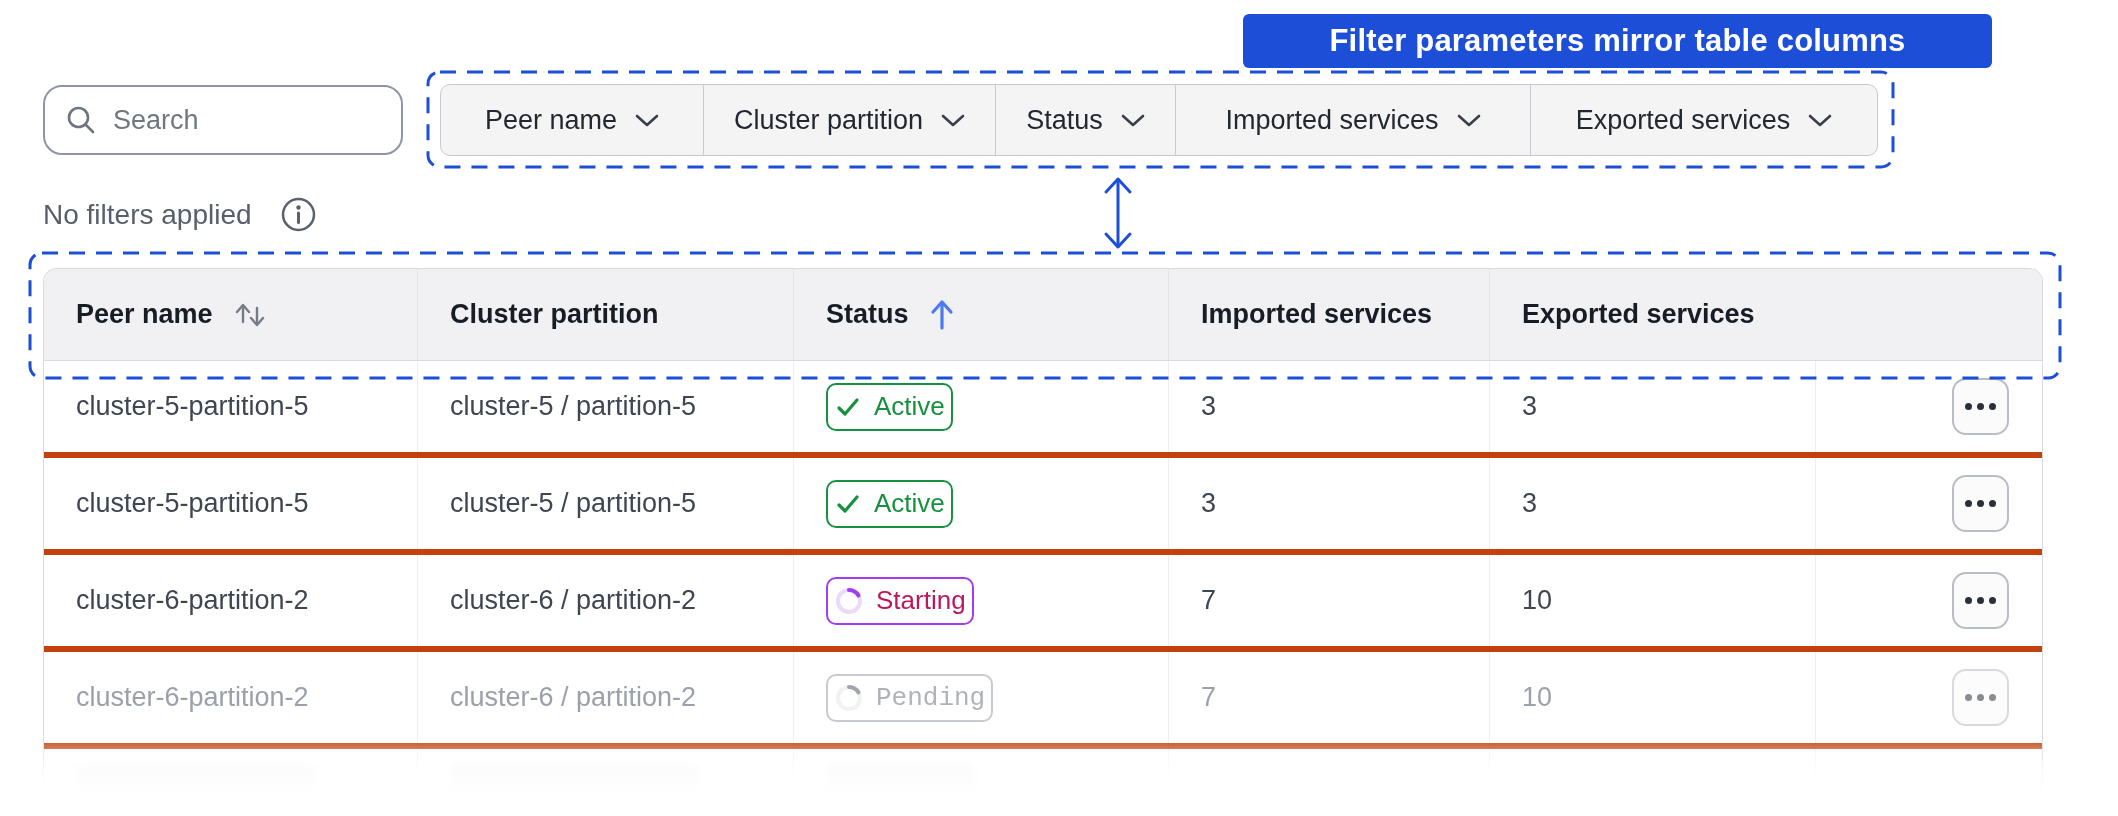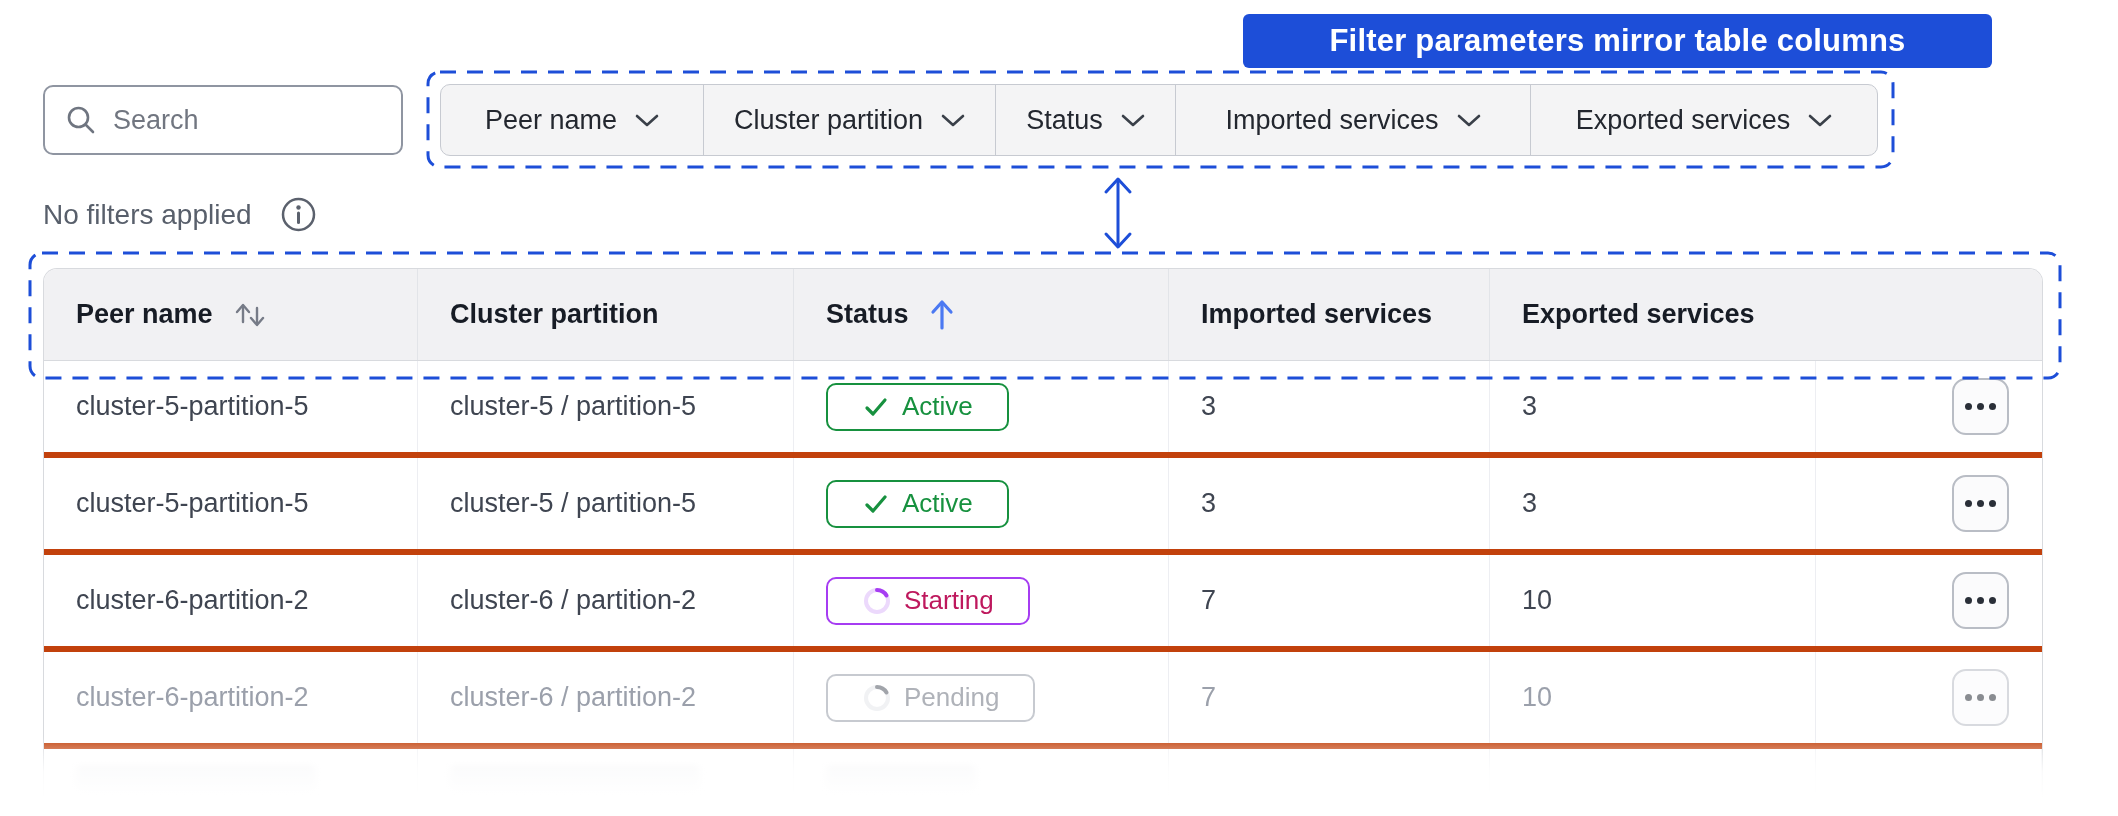--- a/index.html
+++ b/index.html
@@ -6,21 +6,21 @@
   html,body { width:2118px; height:816px; background:#ffffff; overflow:hidden;
               font-family:"Liberation Sans", sans-serif; position:relative; }
 
   
   .banner { position:absolute; left:1243px; top:14px; width:749px; height:54px;
             background:#1d4ed8; border-radius:6px; color:#fff; font-size:31px; font-weight:700;
             display:flex; align-items:center; justify-content:center; z-index:6; letter-spacing:.2px; }
 
   
   .search-box { position:absolute; left:43px; top:85px; width:360px; height:70px;
-                border:2px solid #8f95a1; border-radius:10px; background:#fff;
+                border:2px solid #8f95a1; border-radius:19px; background:#fff;
                 display:flex; align-items:center; gap:16px; padding-left:20px; z-index:2; }
   .search-box input { border:none; outline:none; font-size:27px; color:#3f4551; width:250px;
                       font-family:"Liberation Sans", sans-serif; background:transparent; }
   .search-box input::placeholder { color:#717680; }
 
   .filter-group { position:absolute; left:440px; top:84px; height:72px; display:flex;
                   border:1px solid #c7cad1; border-radius:10px; background:#f4f4f5;
                   overflow:hidden; z-index:2; }
   .filter-btn { display:flex; align-items:center; justify-content:center; gap:18px;
                 font-size:27px; font-weight:500; color:#23272f; border:none; cursor:pointer;
@@ -49,25 +49,25 @@
   .tr { height:97px; border-bottom:6px solid #c2410c; background:#fff; }
   .td { display:flex; align-items:center; padding-left:32px; font-size:27px; color:#3f4551;
         border-right:1px solid #edeef2; }
   .td:last-child { border-right:none; }
   .td--actions { justify-content:flex-end; padding-right:33px; padding-left:0; }
 
   .tr--faded .cell-text { color:#9ba0ab; }
   .tr--faded .badge, .tr--faded .action-btn { opacity:.55; }
 
   
-  .badge { display:inline-flex; align-items:center; gap:12px; height:48px; padding:0 34px;
+  .badge { display:inline-flex; align-items:center; gap:12px; height:48px; padding:0 6px;
            border-radius:10px; border:2px solid; font-size:26px; font-weight:500; background:#fff; }
   .badge--active   { color:#17913f; border-color:#17913f; }
   .badge--starting { color:#be185d; border-color:#a63cf2; }
-  .badge--pending  { color:#6f7580; border-color:#9aa0ab; }
+  .badge--pending  { color:#6f7580; border-color:#9aa0ab;font-family:Liberation Mono, monospace; }
 
   
   .action-btn { width:57px; height:57px; border:2px solid #b9bdc5; border-radius:14px;
                 background:#fbfbfc; display:flex; align-items:center; justify-content:center;
                 gap:5px; cursor:pointer; }
   .action-btn .dot { width:7px; height:7px; border-radius:50%; background:#2a2f38; }
 
   
   .ghost { height:60px; border-bottom:none; }
   .ghost .td { border-right:1px solid #f0f1f4; }

